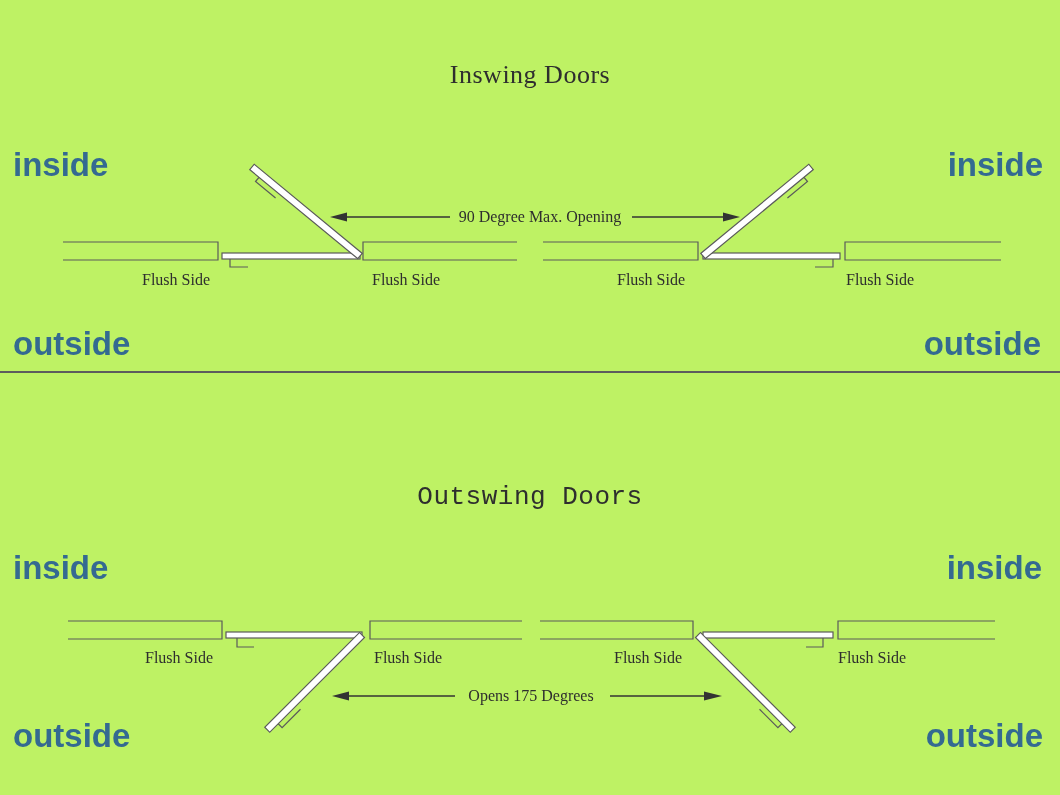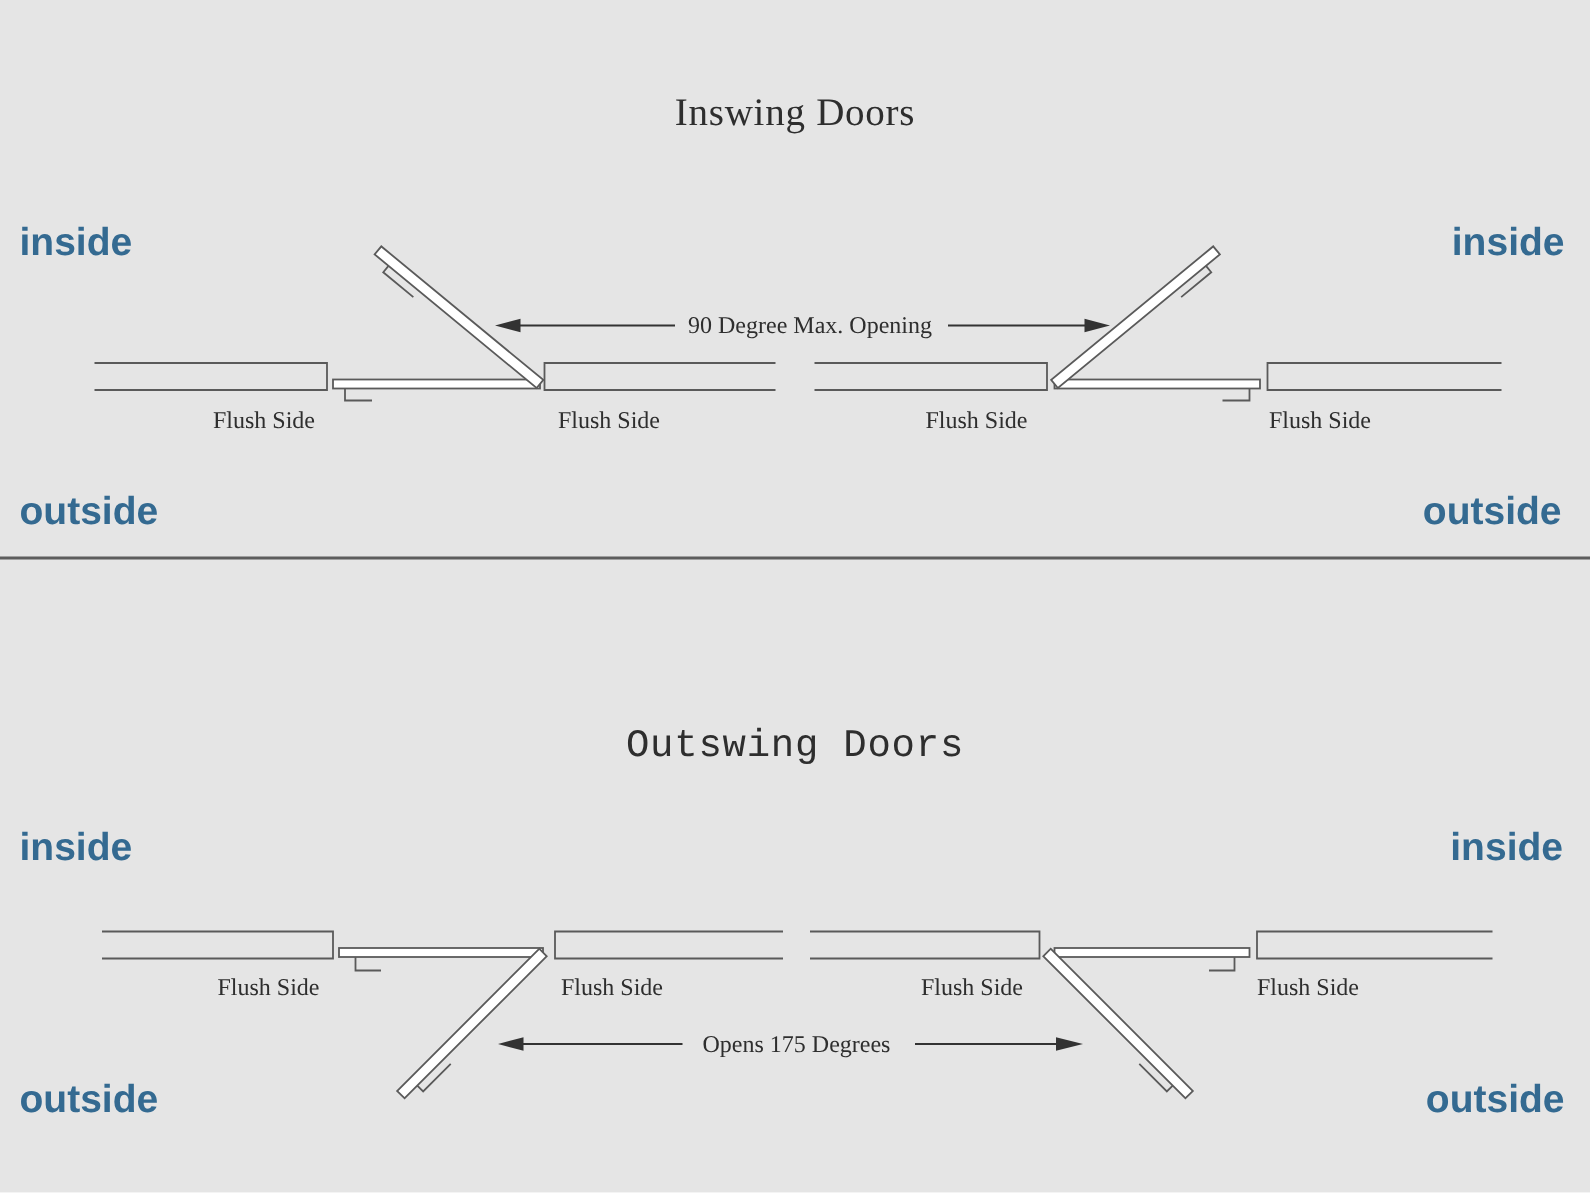--- a/index.html
+++ b/index.html
@@ -1,35 +1,35 @@
 <!DOCTYPE html>
 <html style="--blue: #346a91; --line: #5a5a5a; --text: #2e2e2e; --divider: #5d5d5d;"><head>
 <meta charset="utf-8">
 <style>
   html,body{margin:0;padding:0;background:#fff;}
   .page{
     position:relative;
     width:1060px;height:795px;
-    background:#e5e5e5;
+    background:#bef264;
     overflow:hidden;
     font-family:"Liberation Sans",sans-serif;
   }
   .diagram-title{
     position:absolute;left:0;width:100%;
     text-align:center;
     font-family:"Liberation Serif",serif;
     font-size:26px;
     color:var(--text,#2e2e2e);
     letter-spacing:0.5px;
   }
   .blue-label{
     position:absolute;
     font-family:"Liberation Sans",sans-serif;
     font-weight:600;
-    font-size:26px;
+    font-size:33px;
     color:var(--blue,#346a91);
   }
   .divider{
     position:absolute;left:0;top:371px;
     width:1060px;height:2px;
     background:var(--divider,#5d5d5d);
   }
   svg.draw{position:absolute;left:0;top:0;}
   .wall,.sill,.detail{
     fill:none;

